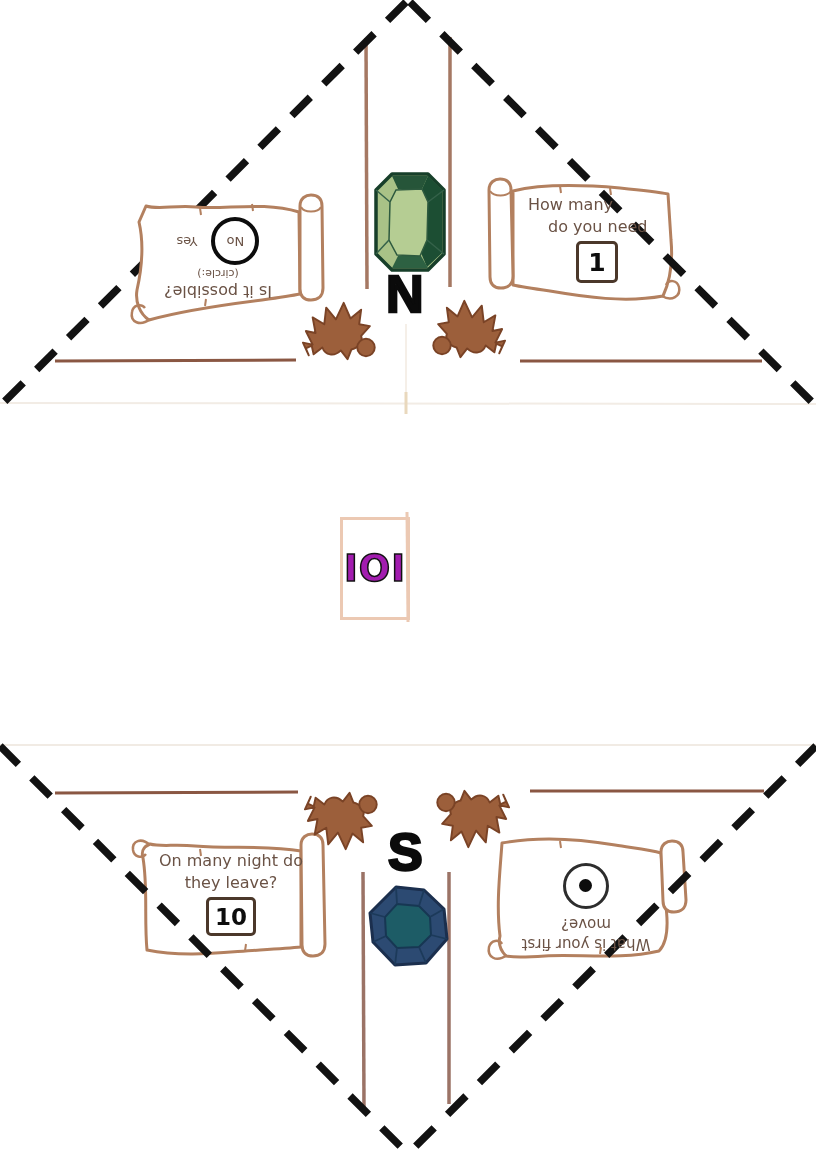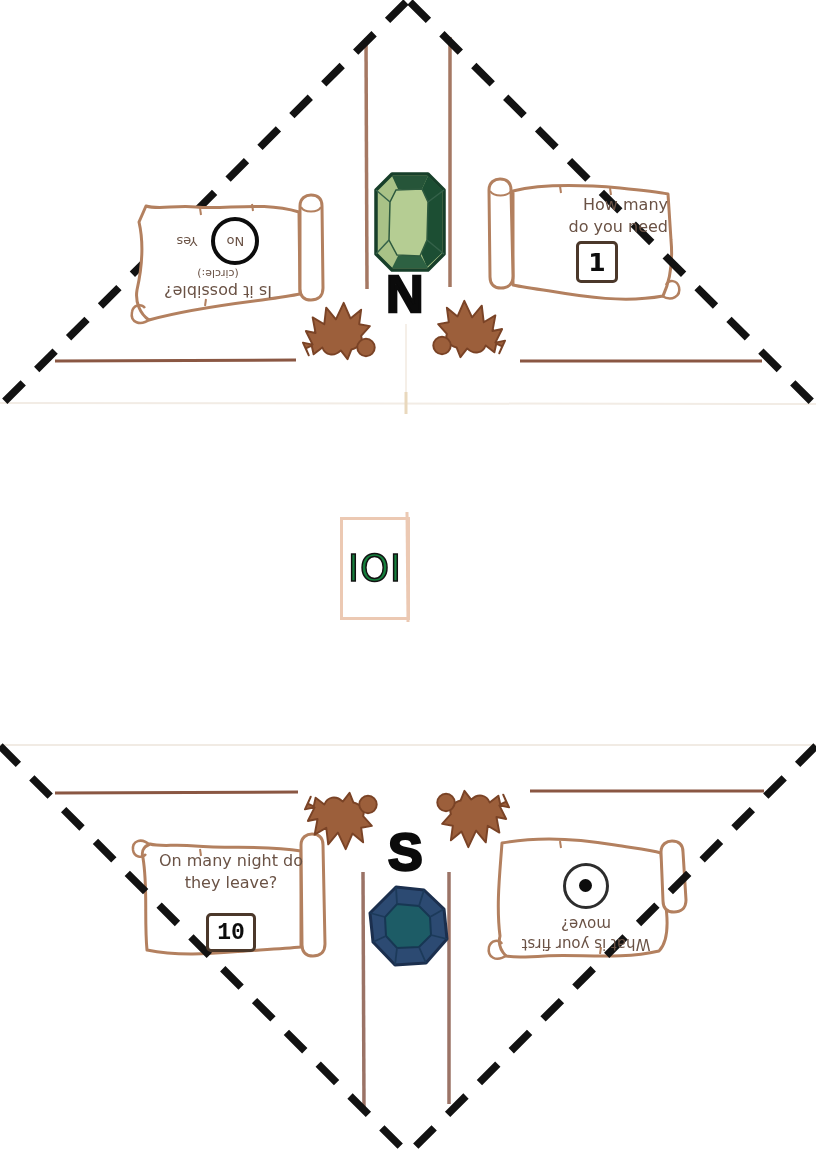--- a/index.html
+++ b/index.html
@@ -7,54 +7,54 @@
           font-family:"DejaVu Sans",sans-serif;}
   .art{position:absolute;left:0;top:0;}
 
   .letter{position:absolute;font-family:"Liberation Sans",sans-serif;font-weight:bold;
           color:#0b0b0b;font-size:52px;line-height:1;-webkit-text-stroke:2.5px #0b0b0b;}
   .letter-n{left:386px;top:268px;}
   .letter-s{left:388px;top:826px;}
 
   .center-card{position:absolute;left:340px;top:517px;width:64px;height:97px;
                border:3px solid #ecc9b3;display:flex;align-items:center;justify-content:center;}
-  .center-card .code{font-weight:normal;font-size:37px;letter-spacing:1px;color:#15803d;
+  .center-card .code{font-weight:bold;font-size:37px;letter-spacing:1px;color:#a21caf;
                -webkit-text-stroke:1.5px #111;font-family:"DejaVu Sans",sans-serif;}
 
   .hand{color:#6a5245;}
   .scroll-text{position:absolute;text-align:center;}
   .l1{font-size:16px;line-height:1.35;}
   .l2{font-size:16px;line-height:1.35;}
 
   
   .tl{left:142px;top:208px;width:152px;height:94px;transform:rotate(180deg);}
   .tl .l1{font-size:16px;}
   .tl .l2{font-size:11px;line-height:1.2;}
   .opt-row{display:flex;align-items:center;justify-content:center;gap:14px;margin-top:2px;}
   .circle-mark{display:inline-flex;align-items:center;justify-content:center;
                width:40px;height:40px;border:4.5px solid #0c0c0c;border-radius:50%;
                font-size:13px;color:#6a5245;}
   .opt-plain{font-size:13px;}
 
   
-  .tr{left:518px;top:194px;width:150px;height:104px;text-align:right;}
+  .tr{left:518px;top:194px;width:150px;height:104px;text-align:left;}
   .tr .l1{padding-left:10px;}
   .tr .l2{padding-left:30px;}
 
   
   .bl{left:152px;top:850px;width:158px;height:104px;}
 
   
   .br{left:505px;top:845px;width:162px;height:108px;transform:rotate(180deg);}
   .br .l1,.br .l2{font-size:15px;line-height:1.3;}
 
   .answer-box{border:3px solid #4b382a;border-radius:5px;background:#fff;color:#0d0d0d;
               font-weight:bold;display:flex;align-items:center;justify-content:center;}
   .box-1{width:36px;height:36px;font-size:25px;margin:4px 0 0 58px;}
-  .box-10{width:44px;height:33px;font-size:23px;margin:20px auto 0;font-family:Liberation Mono, monospace;}
+  .box-10{width:44px;height:33px;font-size:23px;margin:4px auto 0;}
 
   .dot-symbol{width:40px;height:40px;border:3.5px solid #2d2d2d;border-radius:50%;
               margin:5px auto 0;display:flex;align-items:center;justify-content:center;}
   .dot-symbol .dot{width:13px;height:13px;border-radius:50%;background:#0c0c0c;}
 </style>
 </head>
 <body>
 
 <div class="canvas">
 

